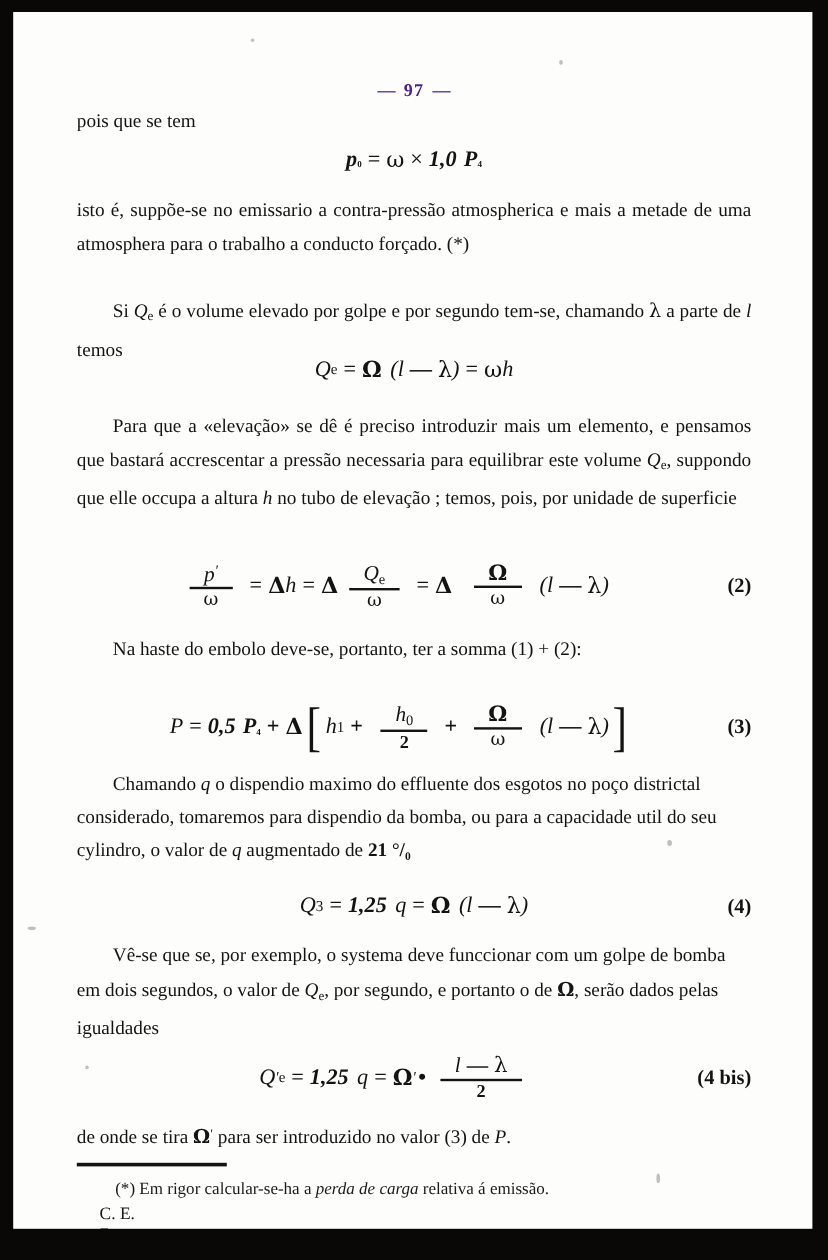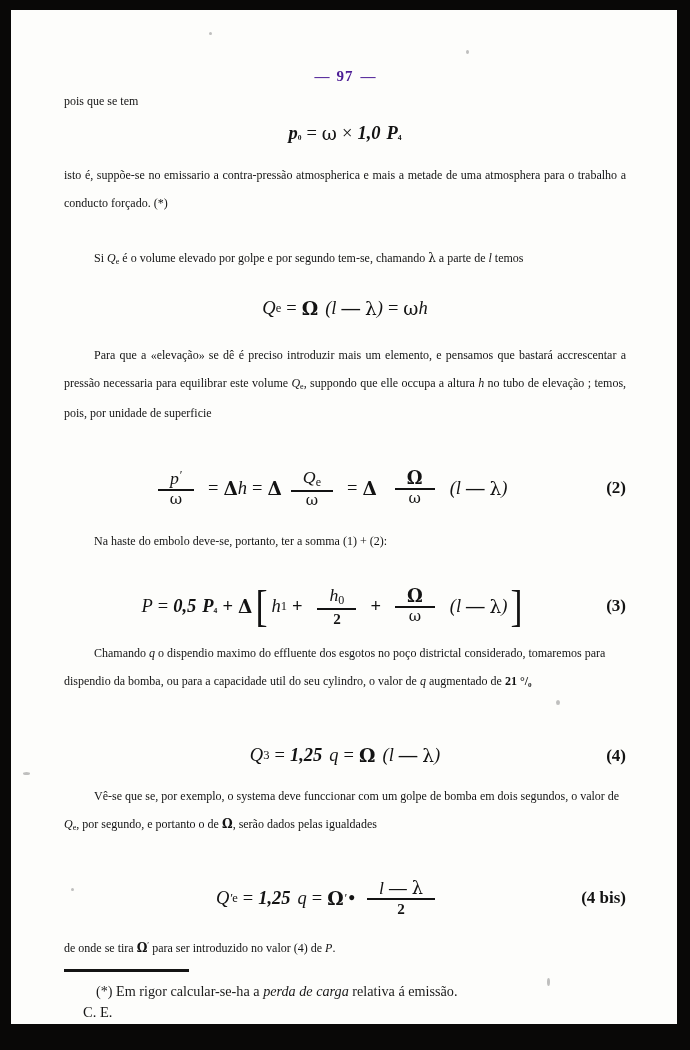--- a/index.html
+++ b/index.html
@@ -45,21 +45,21 @@
     font-size: 15px;
     font-weight: bold;
     letter-spacing: 1px;
     color: #4c1d95;
     margin-top: 28px;
   }
   #folio .dash { letter-spacing: 0; }
 
   
   .para {
-    font-size: 12px;
+    font-size: 16px;
     line-height: 27.5px;
     color: #131313;
     text-align: justify;
     text-justify: inter-word;
   }
   .para.indent { text-indent: 30px; }
   .para.noind  { text-indent: 0; }
   .last-nojust { text-align: left; }
 
   i, .it { font-style: italic; }
@@ -354,21 +354,21 @@
           <span class="bar"></span>
           <span class="de bf opn">2</span>
         </span>
       </span>
       <span class="num">(4 bis)</span>
     </div>
 
     <div class="col para noind last-nojust" style="top:922px">
       <span>de onde se tira</span>
       <span class="greek bf">Ω</span><span class="sup">′</span>
-      <span>para ser introduzido no valor (4) de</span>
+      <span>para ser introduzido no valor (3) de</span>
       <i>P</i><span>.</span>
     </div>
 
     <div id="fn-rule"></div>
 
     <div class="col" id="footnote">
       <span>(*)</span>
       <span>Em rigor calcular-se-ha a</span>
       <i>perda de carga</i>
       <span>relativa á emissão.</span>

